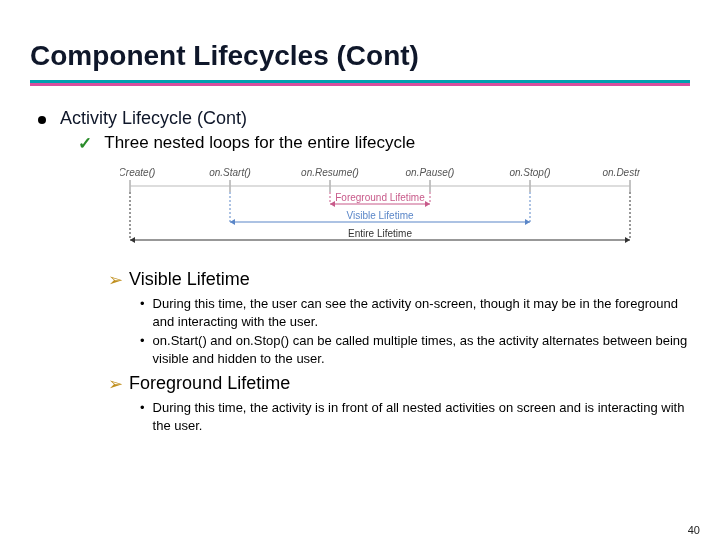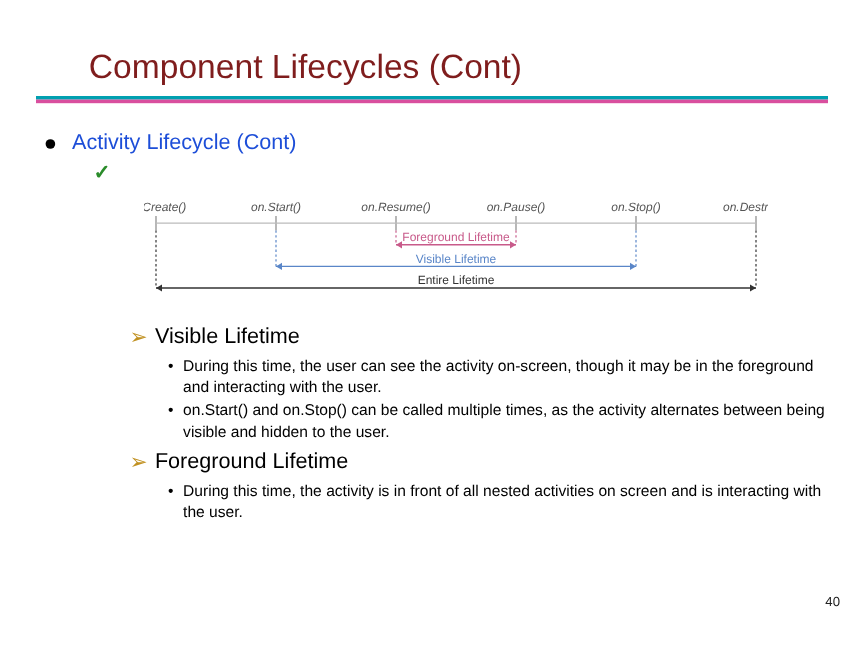--- a/index.html
+++ b/index.html
@@ -6,40 +6,39 @@
   body {
     width: 720px;
     height: 540px;
     background: #fff;
     font-family: Arial, Helvetica, sans-serif;
     position: relative;
     padding: 40px 30px 20px 30px;
   }
   .title {
     font-size: 28px;
-    font-weight: normal;
-    color: #7f1d1d;
+    font-weight: bold;
+    color: #0f172a;
     margin-bottom: 8px;
-    margin-left: 44px;
   }
   .divider {
     height: 6px;
     width: 100%;
     display: flex;
     flex-direction: column;
     margin-bottom: 22px;
   }
   .divider .bar1 { height: 3px; background: #00a0b0; }
   .divider .bar2 { height: 3px; background: #d94f9e; }
   .b1 {
     display: flex;
     align-items: flex-start;
     margin-left: 8px;
     font-size: 18px;
-    color: #1d4ed8;
+    color: #0f172a;
     margin-bottom: 4px;
   }
   .b1 .dot { width: 8px; height: 8px; background: #000; border-radius: 50%; margin-top: 8px; margin-right: 14px; flex-shrink: 0; }
   .b2 {
     display: flex;
     align-items: flex-start;
     margin-left: 48px;
     font-size: 17px;
     color: #000;
     margin-bottom: 10px;
@@ -62,21 +61,21 @@
     margin-bottom: 2px;
     line-height: 1.35;
   }
   .b4 .disc { margin-right: 8px; }
   .diagram {
     margin-left: 90px;
     margin-bottom: 6px;
   }
   .slide-num {
     position: absolute;
-    bottom: 32px;
+    bottom: 4px;
     right: 20px;
     font-size: 11px;
     color: #222;
   }
 </style>
 </head>
 <body>
 
 <div class="title">Component Lifecycles (Cont)</div>
 <div class="divider">
@@ -84,20 +83,21 @@
   <div class="bar2"></div>
 </div>
 
 <div class="b1">
   <span class="dot"></span>
   <span>Activity Lifecycle (Cont)</span>
 </div>
 
 <div class="b2">
   <span class="check">✓</span>
+  <span>Three nested loops for the entire lifecycle</span>
 </div>
 
 <div class="diagram">
   <svg id="lc-svg" width="520" height="95">
       <text x="10" y="12" font-size="10" font-style="italic" text-anchor="middle" fill="#555">on.Create()</text>
       <line x1="10" x2="10" y1="16" y2="28" stroke="#888" stroke-width="1"></line>
       <text x="110" y="12" font-size="10" font-style="italic" text-anchor="middle" fill="#555">on.Start()</text>
       <line x1="110" x2="110" y1="16" y2="28" stroke="#888" stroke-width="1"></line>
       <text x="210" y="12" font-size="10" font-style="italic" text-anchor="middle" fill="#555">on.Resume()</text>
       <line x1="210" x2="210" y1="16" y2="28" stroke="#888" stroke-width="1"></line>

